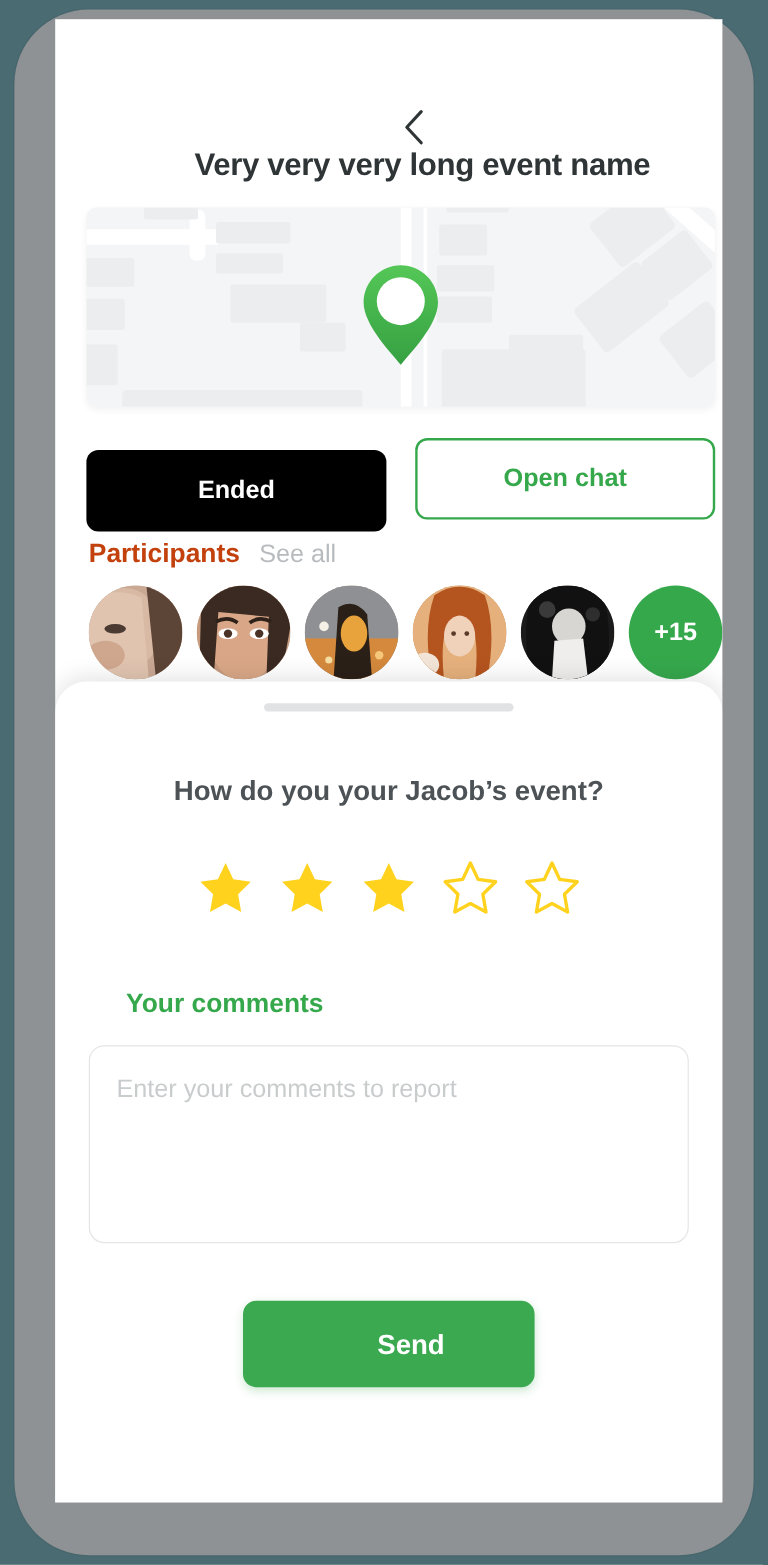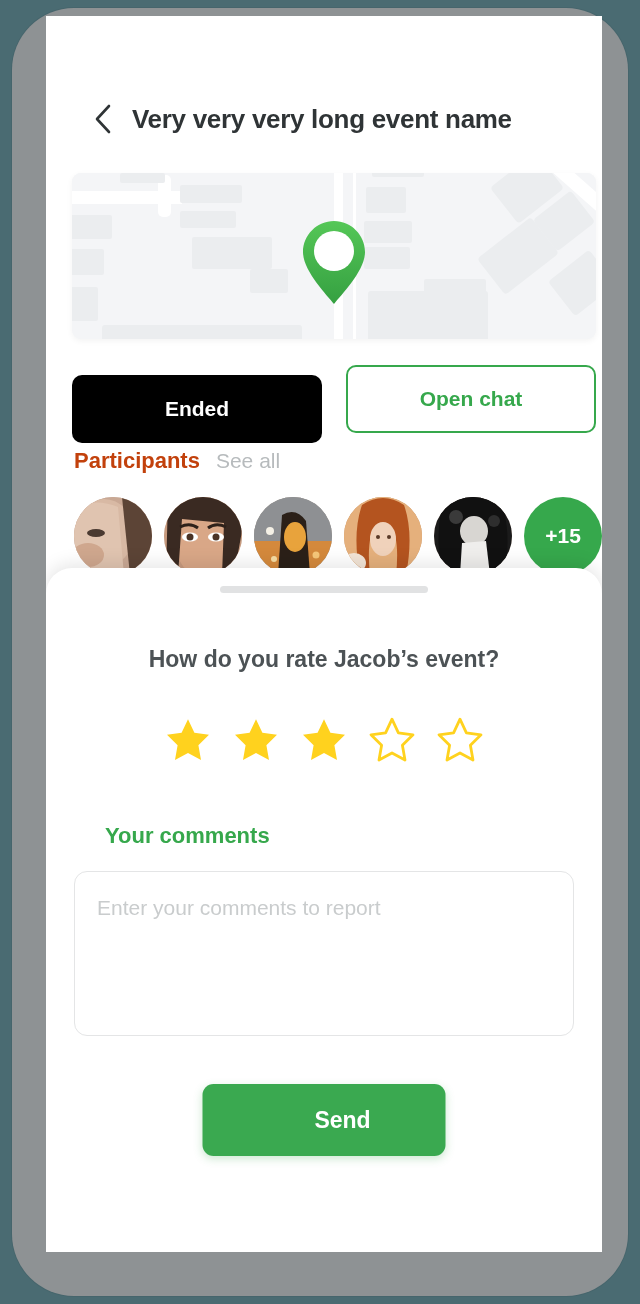--- a/index.html
+++ b/index.html
@@ -84,20 +84,21 @@
   .battery span { display: block; height: 100%; width: 100%; background: #111; border-radius: 1.5px; }
 
   
   #header {
     position: absolute;
     left: 0; top: 74px;
     width: 556px; height: 58px;
     display: flex;
     align-items: center;
     padding-left: 42px;
+    flex-direction: column;
   }
   #back-button {
     width: 30px; height: 32px;
     display: flex; align-items: center; justify-content: center;
     cursor: pointer;
     flex: 0 0 auto;
   }
   #page-title {
     font-size: 26px;
     font-weight: bold;
@@ -162,21 +163,20 @@
   #see-all-link {
     font-size: 21px; color: #b7bbbd; cursor: pointer;
   }
 
   #avatar-row {
     position: absolute;
     left: 28px; top: 472px;
     width: 528px; height: 96px;
     display: flex;
     gap: 12px;
-    align-items: center;
   }
   .avatar {
     width: 78px; height: 78px;
     border-radius: 50%;
     overflow: hidden;
     flex: 0 0 auto;
     position: relative;
     background: #cbb6a8;
   }
   .avatar svg { display: block; width: 100%; height: 100%; }
@@ -400,21 +400,21 @@
             <circle cx="60" cy="24" r="6" fill="#2e2e2e"></circle>
           </svg>
       </div>
       <div id="avatar-more">+15</div>
     </div>
 
     <div id="bottom-sheet">
 
       <div id="sheet-handle"></div>
 
-      <div id="rating-question">How do you rate Jacob’s event?</div>
+      <div id="rating-question">How do you your Jacob’s event?</div>
 
       <div id="star-rating">
         <svg class="star" viewBox="0 0 24 24">
           <path d="M12 1.6 L15.2 8.4 L22.5 9.4 L17.2 14.6 L18.5 22 L12 18.5 L5.5 22 L6.8 14.6 L1.5 9.4 L8.8 8.4 Z" fill="#ffd21e"></path>
         </svg>
         <svg class="star" viewBox="0 0 24 24">
           <path d="M12 1.6 L15.2 8.4 L22.5 9.4 L17.2 14.6 L18.5 22 L12 18.5 L5.5 22 L6.8 14.6 L1.5 9.4 L8.8 8.4 Z" fill="#ffd21e"></path>
         </svg>
         <svg class="star" viewBox="0 0 24 24">
           <path d="M12 1.6 L15.2 8.4 L22.5 9.4 L17.2 14.6 L18.5 22 L12 18.5 L5.5 22 L6.8 14.6 L1.5 9.4 L8.8 8.4 Z" fill="#ffd21e"></path>

